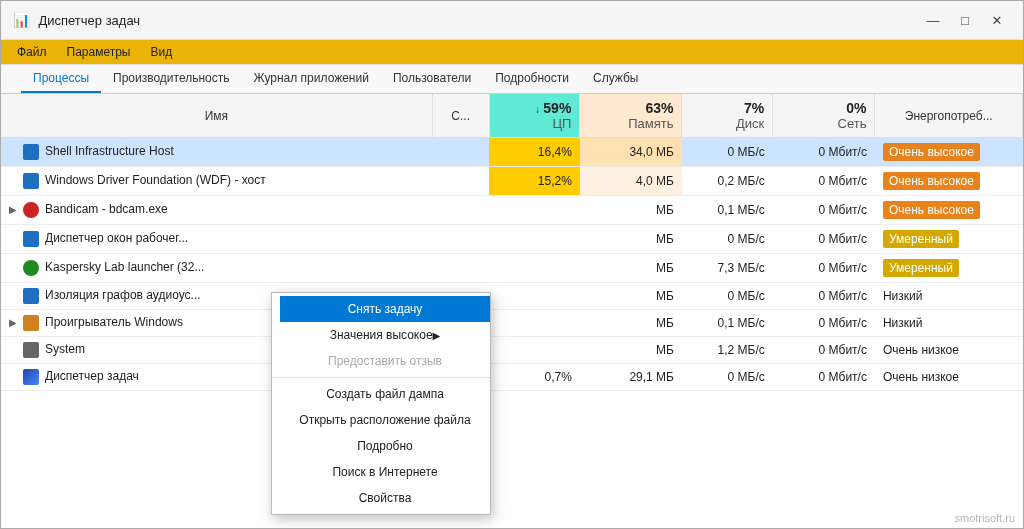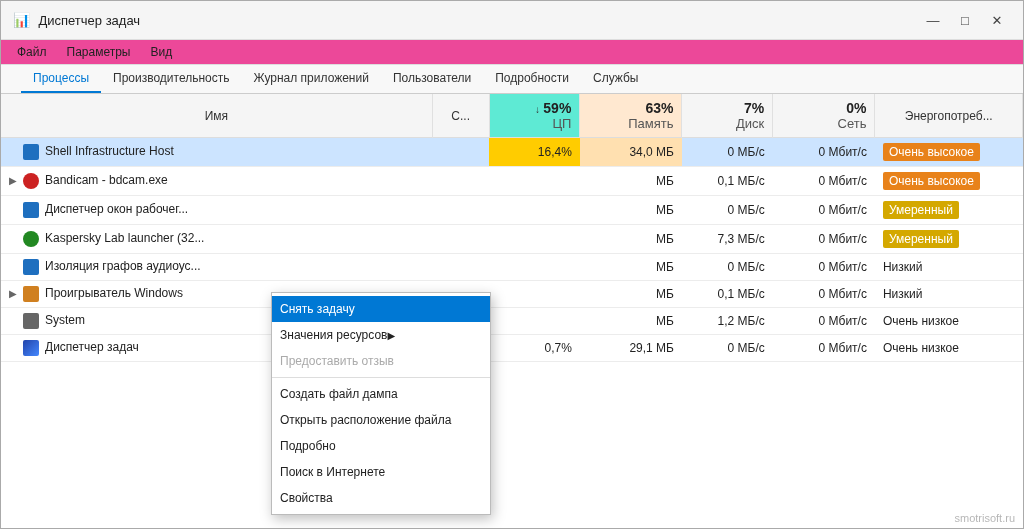--- a/index.html
+++ b/index.html
@@ -52,21 +52,21 @@
       display: flex;
       align-items: center;
       justify-content: center;
     }
 
     .menu-bar {
       display: flex;
       gap: 4px;
       padding: 2px 8px;
       border-bottom: 1px solid #ddd;
-      background: #ec4899;
+      background: #eab308;
     }
     .menu-item {
       padding: 3px 8px;
       cursor: pointer;
       font-size: 12px;
       color: #222;
     }
 
     .tabs-bar {
       display: flex;
@@ -183,21 +183,22 @@
       min-width: 220px;
       padding: 3px 0;
     }
     .ctx-item {
       padding: 6px 8px;
       font-size: 12px;
       color: #222;
       cursor: pointer;
       display: flex;
       align-items: center;
-      justify-content: flex-start;
+      justify-content: center;
+      margin-left: 8px;
     }
     .ctx-item.selected-item { background: #0078d4; color: white; }
     .ctx-item.disabled { color: #aaa; cursor: default; }
     .ctx-divider { border-top: 1px solid #ddd; margin: 3px 0; }
     .ctx-arrow { font-size: 10px; }
 
     .header-cpu-pct {
       font-size: 14px;
       font-weight: bold;
       color: #222;
@@ -287,20 +288,29 @@
         <tr class="selected">
               <td><span class="expand-arrow"> </span><span class="process-icon icon-blue"></span><span>Shell Infrastructure Host</span></td>
               <td></td>
               <td class="right" style="background: rgb(255, 204, 0);">16,4%</td>
               <td class="right" style="background: rgb(255, 224, 176);">34,0 МБ</td>
               <td class="right">0 МБ/с</td>
               <td class="right">0 Мбит/с</td>
               <td><span class="energy-very-high">Очень высокое</span></td>
             </tr>
             <tr>
+              <td><span class="expand-arrow"> </span><span class="process-icon icon-blue"></span><span>Windows Driver Foundation (WDF) - хост</span></td>
+              <td></td>
+              <td class="right" style="background: rgb(255, 204, 0);">15,2%</td>
+              <td class="right" style="background: rgb(255, 240, 224);">4,0 МБ</td>
+              <td class="right">0,2 МБ/с</td>
+              <td class="right">0 Мбит/с</td>
+              <td><span class="energy-very-high">Очень высокое</span></td>
+            </tr>
+            <tr>
               <td><span class="expand-arrow">▶</span><span class="process-icon icon-red"></span><span>Bandicam - bdcam.exe</span></td>
               <td></td>
               <td class="right"></td>
               <td class="right">МБ</td>
               <td class="right">0,1 МБ/с</td>
               <td class="right">0 Мбит/с</td>
               <td><span class="energy-very-high">Очень высокое</span></td>
             </tr>
             <tr>
               <td><span class="expand-arrow"> </span><span class="process-icon icon-blue"></span><span>Диспетчер окон рабочег...</span></td>
@@ -358,21 +368,21 @@
             </tr>
           </tbody>
       </table>
     </div>
 
     <div class="context-menu" id="context-menu" style="left: 270px; top: 198px;">
     <div class="ctx-item selected-item">
           <span>Снять задачу</span>
         </div>
         <div class="ctx-item">
-          <span>Значения ресурсов</span>
+          <span>Значения высокое</span>
           <span class="ctx-arrow">▶</span>
         </div>
         <div class="ctx-item disabled">
           <span>Предоставить отзыв</span>
         </div>
         <div class="ctx-divider"></div>
         <div class="ctx-item">
           <span>Создать файл дампа</span>
         </div>
         <div class="ctx-item">

